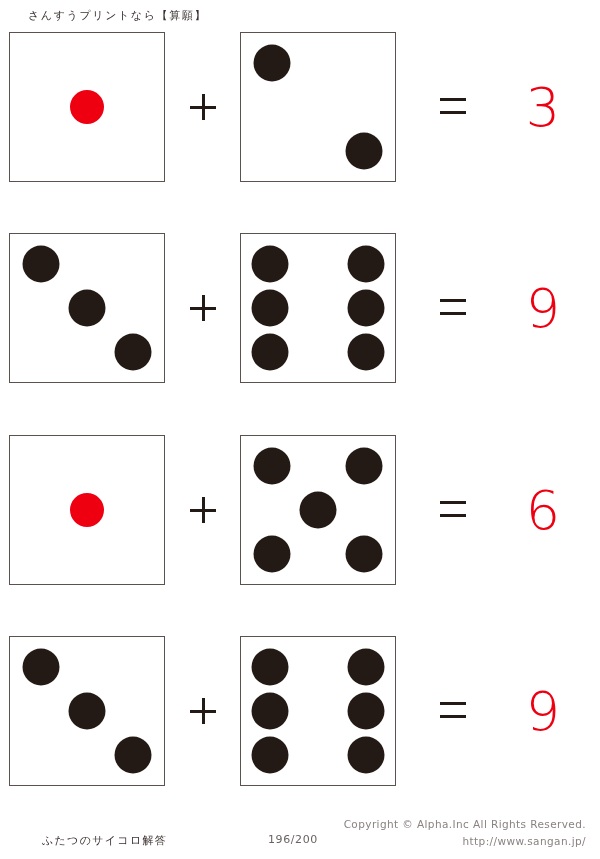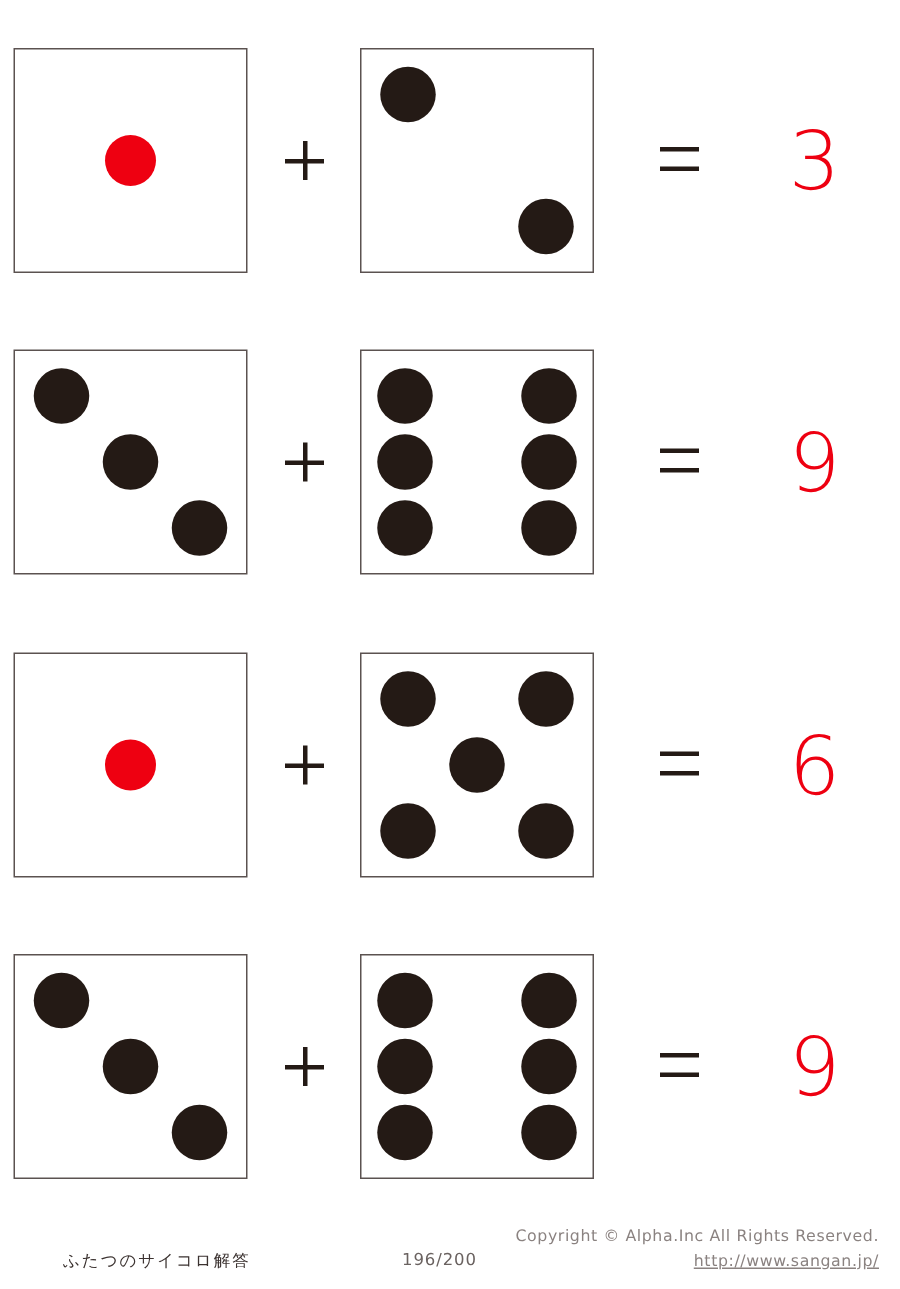--- a/index.html
+++ b/index.html
@@ -170,28 +170,28 @@
   .footer-url {
     position: absolute;
     right: 14px;
     top: 835px;
     font-size: 10.5px;
     letter-spacing: 0.4px;
     color: #8a8280;
     font-family: "DejaVu Sans", sans-serif;
     text-align: right;
     white-space: nowrap;
-    text-decoration: underline;
   }
 </style>
 </head>
 <body>
 
 <div id="page">
 
+  <div class="header-title">さんすうプリントなら【算願】</div>
 
   <div class="row row-1">
     <div class="die die-a">
       <span class="pip red p-mc"></span>
     </div>
     <div class="plus"></div>
     <div class="die die-b">
       <span class="pip p-tl"></span>
       <span class="pip p-br"></span>
     </div>

